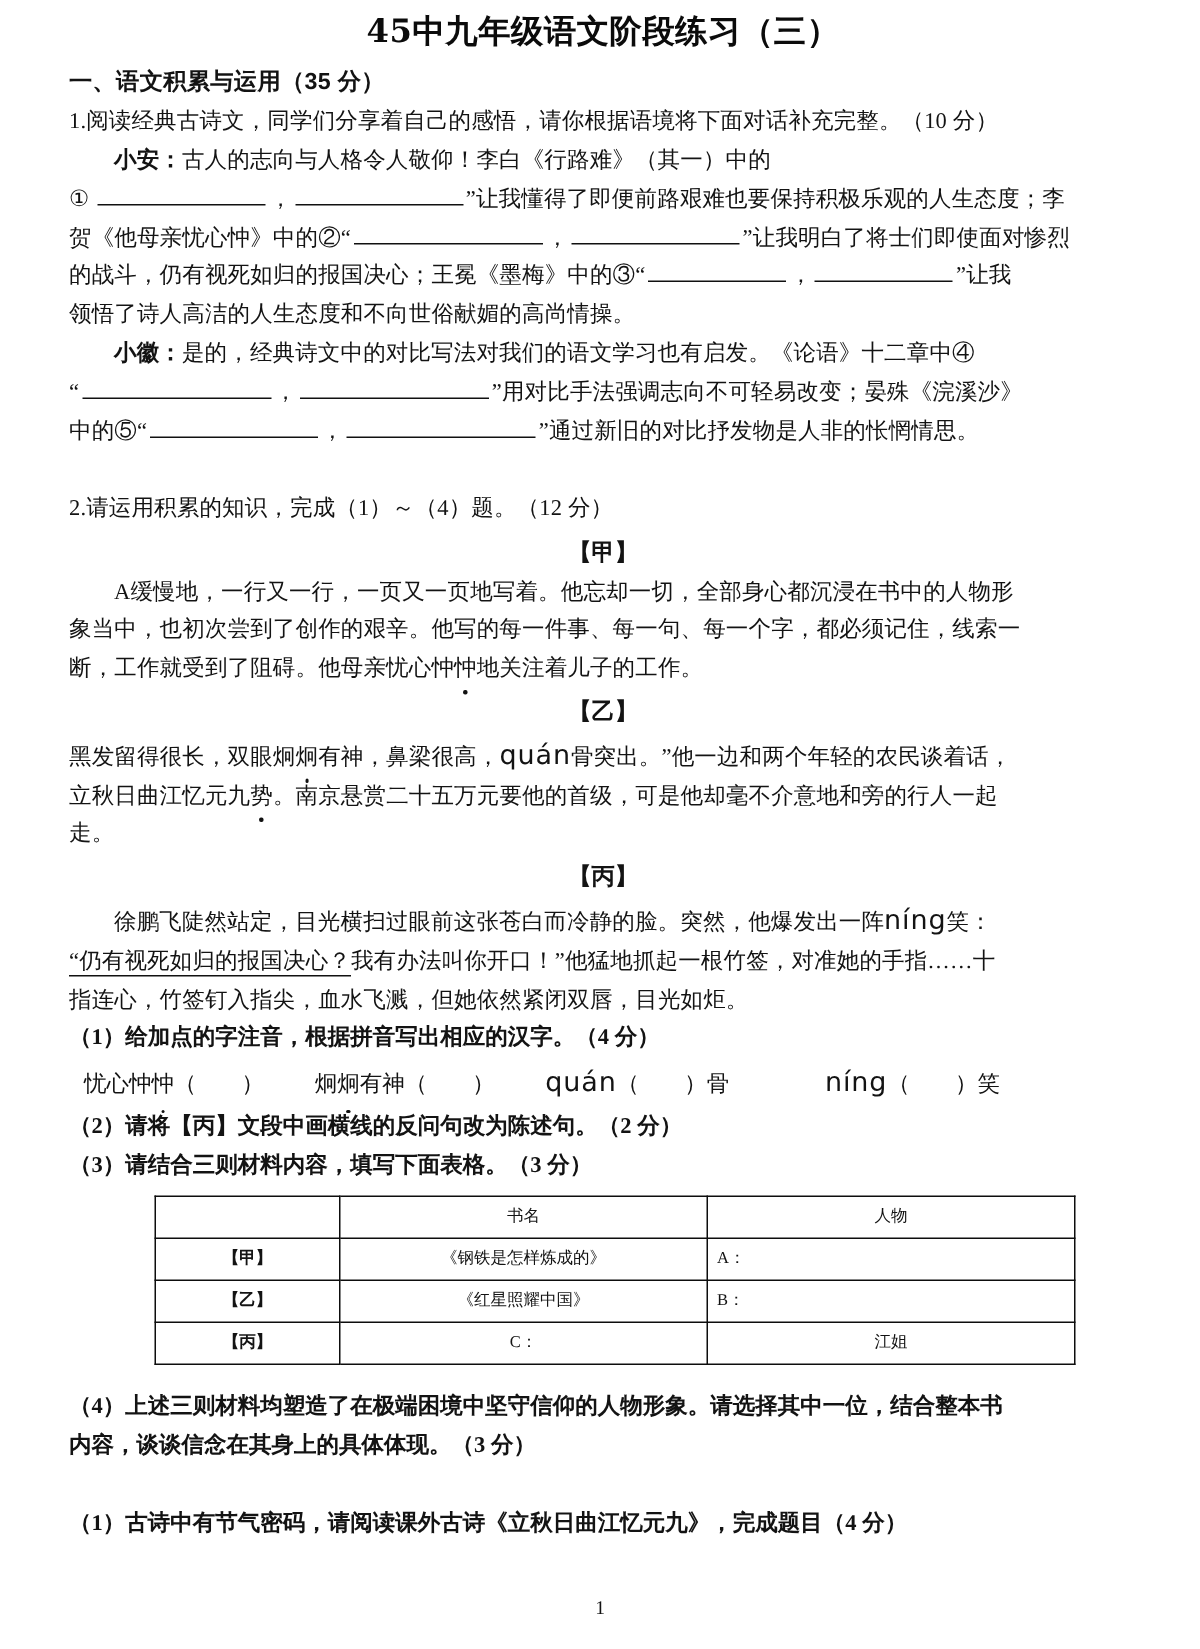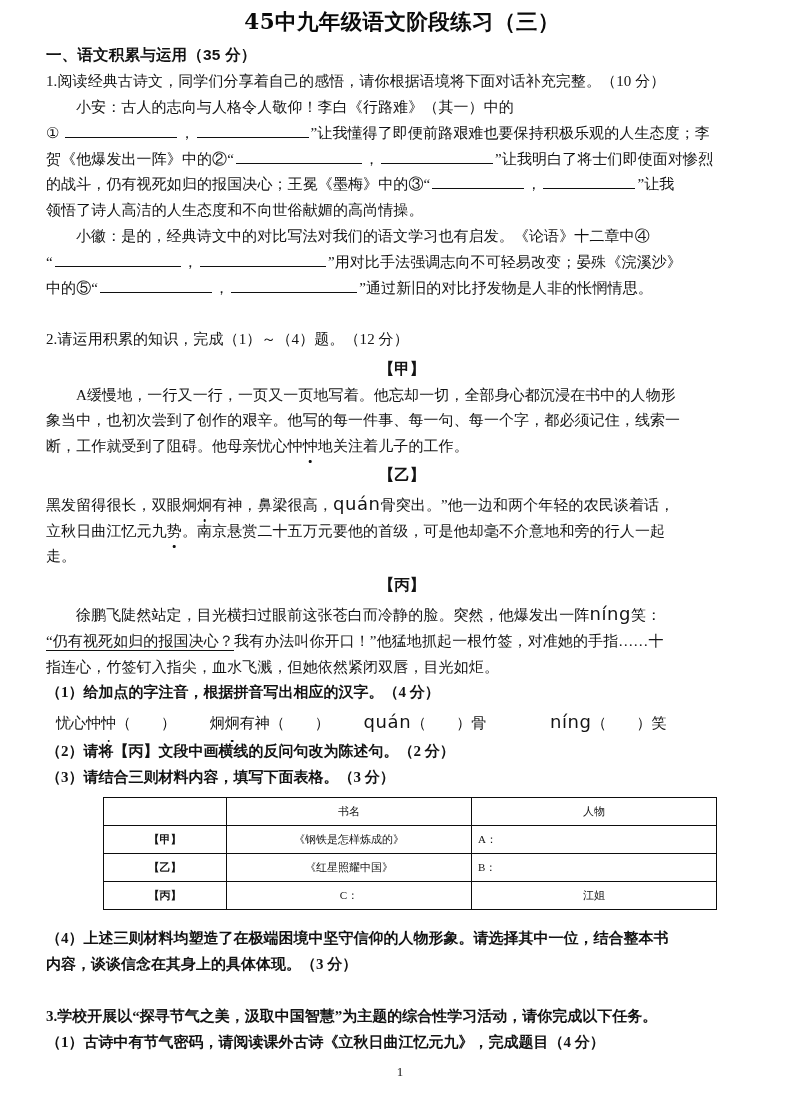--- a/index.html
+++ b/index.html
@@ -58,21 +58,21 @@
     margin: 0;
     text-align: justify;
     text-justify: inter-ideograph;
     letter-spacing: 0.1px;
   }
   .p.ind1 { text-indent: 0; }
   .p.ind2 { text-indent: 2em; }
   .tight { line-height: 1.68; }
 
   .spk {
-    font-weight: normal;
+    font-weight: bold;
   }
   .mark-head {
     text-align: center;
     font-weight: bold;
     font-size: 15.5px;
     line-height: 1.8;
     margin: 2px 0 0 0;
   }
 
   
@@ -175,21 +175,21 @@
     <p class="p ind2">
       <span class="spk">小安：</span><span>古人的志向与人格令人敬仰！李白《行路难》（其一）中的</span>
     </p>
 
     <p class="p">
       <span>①</span>
       <span class="blank b-lg"></span><span>，</span><span class="blank b-lg"></span><span>”让我懂得了即便前路艰难也要保持积极乐观的人生态度；李</span>
     </p>
 
     <p class="p">
-      <span>贺《他爆发出一阵》中的②“</span><span class="blank b-xl"></span><span>，</span><span class="blank b-lg"></span><span>”让我明白了将士们即使面对惨烈</span>
+      <span>贺《他母亲忧心忡》中的②“</span><span class="blank b-xl"></span><span>，</span><span class="blank b-lg"></span><span>”让我明白了将士们即使面对惨烈</span>
     </p>
 
     <p class="p">
       <span>的战斗，仍有视死如归的报国决心；王冕《墨梅》中的③“</span><span class="blank b-md"></span><span>，</span><span class="blank b-md"></span><span>”让我</span>
     </p>
 
     <p class="p">领悟了诗人高洁的人生态度和不向世俗献媚的高尚情操。</p>
 
     <p class="p ind2">
       <span class="spk">小徽：</span><span>是的，经典诗文中的对比写法对我们的语文学习也有启发。《论语》十二章中④</span>
@@ -271,19 +271,18 @@
       </table>
     </div>
 
     <div class="gap-md"></div>
 
     <p class="q-line">（4）上述三则材料均塑造了在极端困境中坚守信仰的人物形象。请选择其中一位，结合整本书</p>
     <p class="q-line">内容，谈谈信念在其身上的具体体现。（3 分）</p>
 
     <div class="gap-lg"></div>
 
-    <p class="q-line">3.学校开展以“探寻节气之美，汲取中国智慧”为主题的综合性学习活动，请你完成以下任务。</p>
     <p class="q-line">（1）古诗中有节气密码，请阅读课外古诗《立秋日曲江忆元九》，完成题目（4 分）</p>
 
   </div>
 
   <div class="pg-num">1</div>
 </div>
 
 </body></html>

